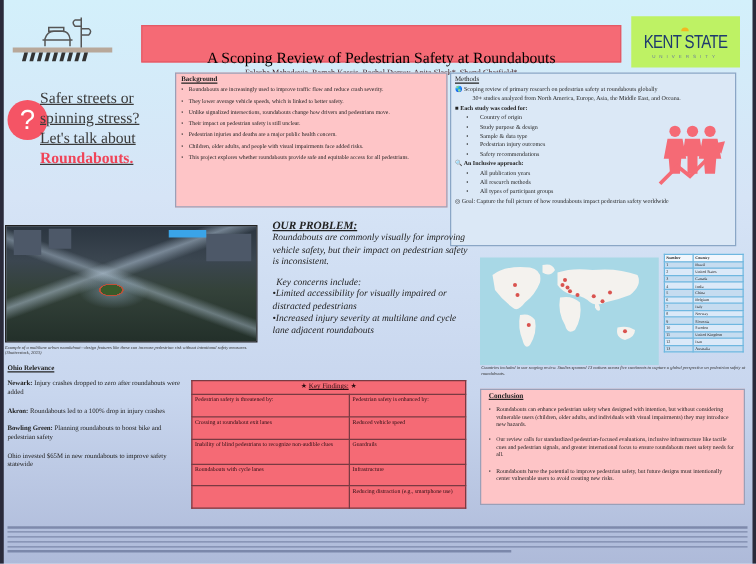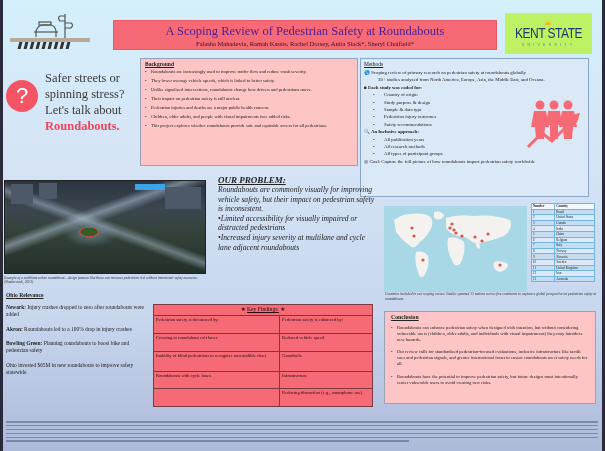--- a/index.html
+++ b/index.html
@@ -13,38 +13,38 @@
     .left-edge { position: absolute; left: 0; top: 0; width: 3px; height: 451px; background: #2a2a3a; }
     .right-edge { position: absolute; right: 0; top: 0; width: 3px; height: 451px; background: #2a2a3a; }
 
     
     .logo-icon { position: absolute; left: 10px; top: 10px; width: 80px; height: 42px; }
     .title-box {
       position: absolute; left: 113px; top: 20px; width: 384px; height: 30px;
       background: #f56a75; border: 1px solid #e35a66;
       text-align: center;
     }
-    .title-box .t { font-size: 12.5px; color: #4c1d95; line-height: 15px; margin-top: 3px; }
+    .title-box .t { font-size: 12.5px; color: #000000; line-height: 15px; margin-top: 18px; }
     .title-box .a { font-size: 6.5px; color: #3a1115; line-height: 9px; }
     .kent-logo {
       position: absolute; left: 505px; top: 13px; width: 87px; height: 41px;
       background: #bef264; text-align: center;
     }
     .kent-logo .k { font-family: "Liberation Sans", sans-serif; font-size: 12px; color: #1f3a6e; letter-spacing: -0.5px; margin-top: 13px; font-weight: normal; transform: scaleY(1.25); }
     .kent-logo .u { font-family: "Liberation Sans", sans-serif; font-size: 3.6px; color: #6a7a9a; letter-spacing: 3.2px; margin-top: 3px; }
     .kent-logo .sun { position: absolute; left: 40px; top: 9px; width: 6px; height: 3px; background: #f2b820; border-radius: 3px 3px 0 0; }
 
     
     .hook { position: absolute; left: 6px; top: 70px; width: 130px; }
     .q-circle {
       position: absolute; left: 0; top: 10px; width: 32px; height: 32px; border-radius: 50%;
       background: #f55465; color: #fff; font-family: "Liberation Sans", sans-serif; font-size: 22px;
       text-align: center; line-height: 32px;
     }
-    .hook-text { position: absolute; left: 39px; top: 0; width: 95px; font-size: 12.5px; line-height: 16px; color: #3a3a3a; }
+    .hook-text { position: absolute; left: 26px; top: 0; width: 95px; font-size: 12.5px; line-height: 16px; color: #3a3a3a; text-decoration: underline; }
     .hook-text .hl { color: #f04458; font-weight: bold; }
 
     
     .bg-box {
       position: absolute; left: 140px; top: 58px; width: 218px; height: 108px;
       background: #fec5c7; border: 1px solid #9aa0b8; padding: 2px 4px;
     }
     .box-title { font-size: 5.5px; font-weight: bold; text-decoration: underline; margin-bottom: 2px; }
     .bg-box ul { list-style: none; }
     .bg-box li { font-size: 4.6px; line-height: 5.6px; margin-bottom: 3.4px; padding-left: 6px; position: relative; }
@@ -231,20 +231,21 @@
   <div class="bld" style="left:6px;top:3px;width:22px;height:20px;"></div>
   <div class="bld" style="left:34px;top:2px;width:18px;height:16px;"></div>
   <div class="bld" style="left:160px;top:6px;width:36px;height:22px;"></div>
   <div class="blue"></div>
 </div>
 <div class="caption" style="left:4px;top:276px;width:202px;">Example of a multilane urban roundabout—design features like these can increase pedestrian risk without intentional safety measures. (Shutterstock, 2023)</div>
 
 <div class="problem">
   <div class="ph">OUR PROBLEM:</div>
   <div class="pp">Roundabouts are commonly visually for improving vehicle safety, but their impact on pedestrian safety is inconsistent.</div>
+  <div class="kc">Key concerns include:</div>
   <div class="ki">•Limited accessibility for visually impaired or distracted pedestrians</div>
   <div class="ki">•Increased injury severity at multilane and cycle lane adjacent roundabouts</div>
 </div>
 
 <div class="map">
   <svg width="143" height="86" viewBox="0 0 143 86">
     <g fill="#f4f2ee">
       <path d="M10 14 Q20 6 40 8 Q50 10 48 20 Q44 30 36 36 Q30 44 26 40 Q18 34 12 26 Z"></path>
       <path d="M32 46 Q40 44 44 50 Q46 60 40 70 Q36 74 34 66 Q30 56 32 46 Z"></path>
       <path d="M50 6 Q58 4 60 10 Q56 16 50 12 Z"></path>

